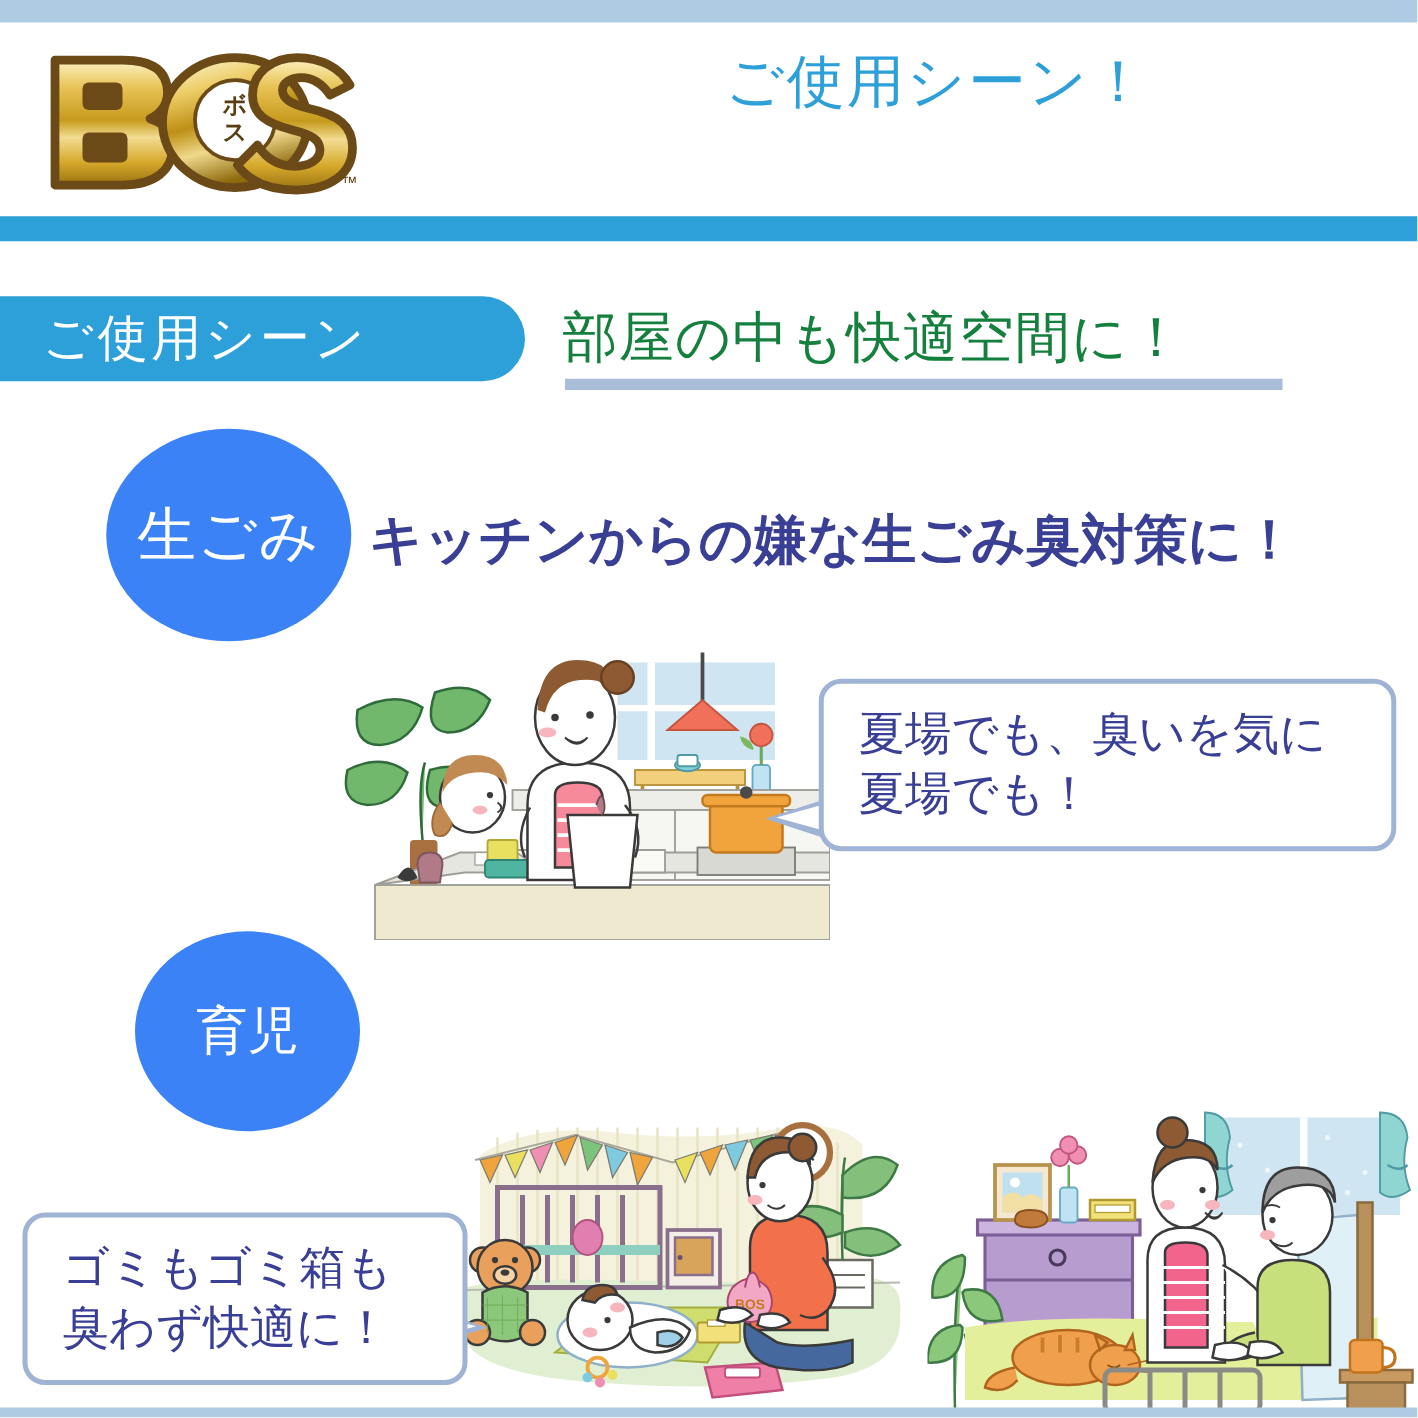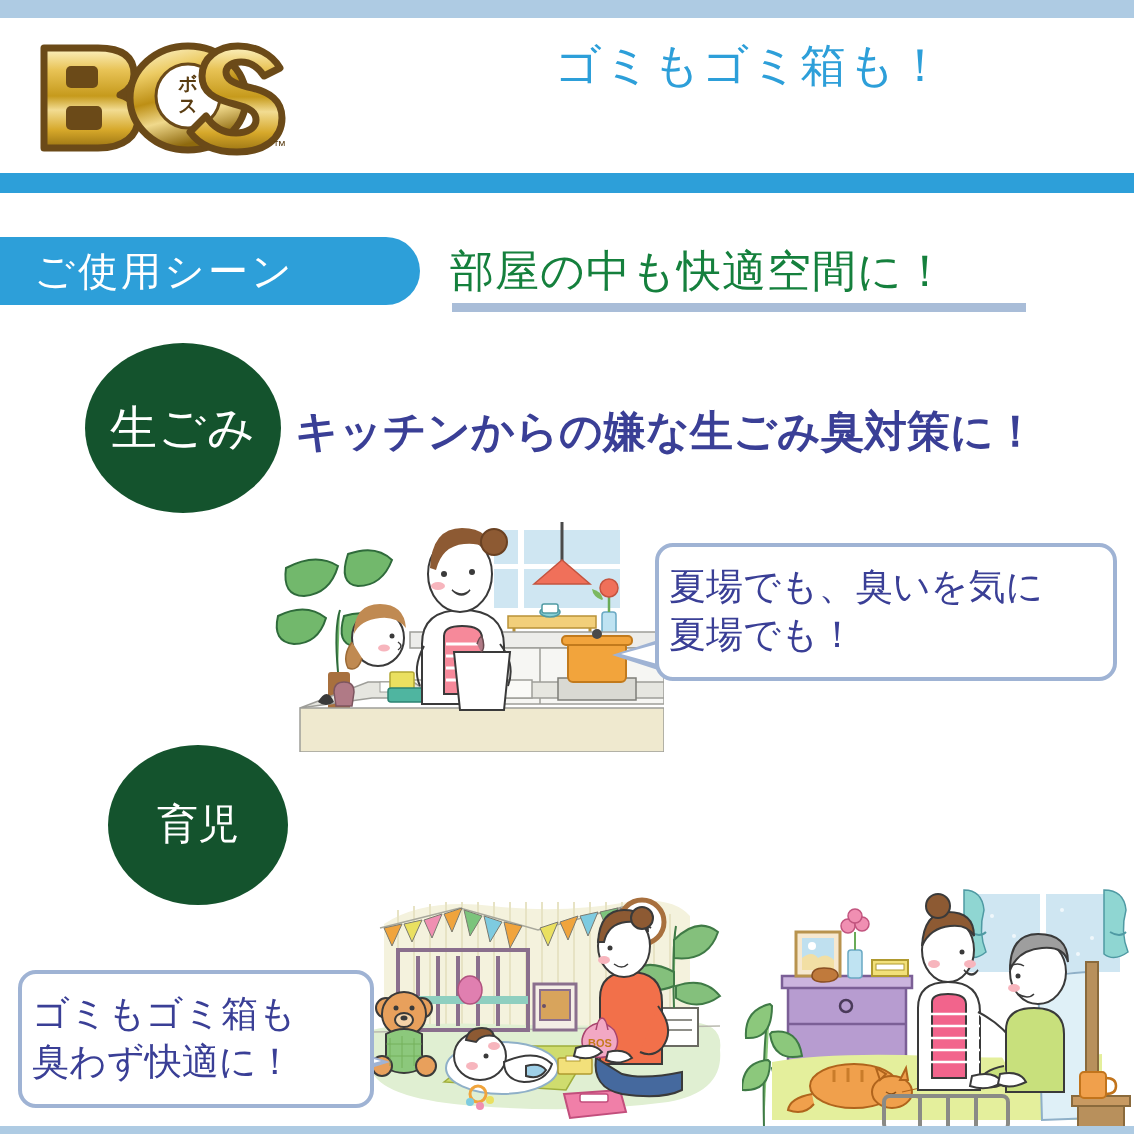--- a/index.html
+++ b/index.html
@@ -67,21 +67,21 @@
   }
   .scene-head-underline {
     position:absolute; left:452px; top:303px;
     width:574px; height:9px;
     background:#a9bdd8;
   }
 
   
   .badge {
     position:absolute;
-    background:#14532d;
+    background:#3b82f6;
     color:#ffffff;
     border-radius:50%;
     display:flex;
     flex-direction:column;
     justify-content:center;
     text-align:center;
   }
   .badge-namagomi {
     left:85px; top:343px; width:196px; height:170px;
     font-size:47px; letter-spacing:1px;
@@ -102,21 +102,21 @@
 
   
   .bubble {
     position:absolute;
     border:4px solid #9fb3d4;
     border-radius:18px;
     background:#ffffff;
     color:#3a3f96;
     font-size:37px;
     line-height:48px;
-    padding:16px 20px 18px 10px;
+    padding:16px 20px 18px 28px;
     letter-spacing:0px;
   }
   .bubble-kitchen { left:655px; top:543px; width:462px; }
   .bubble-nursery { left:18px; top:970px; width:356px; }
 
   .bub-tail { position:absolute; width:0; height:0; }
   
   .tail-k-out {
     left:612px; top:640px;
     border-top:15px solid transparent;
@@ -198,21 +198,21 @@
                    C228 96 219 101 208 101 C195 101 185 95 178 84
                    L162 100 C172 114 189 120 209 120 C236 120 254 107 254 86
                    C254 69 243 60 220 55 C204 51 198 47 198 40
                    C198 34 205 30 213 30 C223 30 230 35 236 44 Z" fill="url(#gold)" stroke="#6b4a18" stroke-width="7" stroke-linejoin="round"></path>
         </g>
         <text x="258" y="118" text-anchor="end" font-size="13" font-family="'Liberation Sans',sans-serif" fill="#5a3d12">™</text>
       </svg>
     </div>
 
     <div class="headline">
-      <div class="l2">ゴミもゴミ箱も！</div>
+      <div class="l2">ご使用シーン！</div>
     </div>
   </div>
 
   <div class="rail-accent"></div>
 
   <div class="tab-usage">ご使用シーン</div>
   <div class="scene-head">部屋の中も快適空間に！</div>
   <div class="scene-head-underline"></div>
 
   <div class="badge badge-namagomi">

